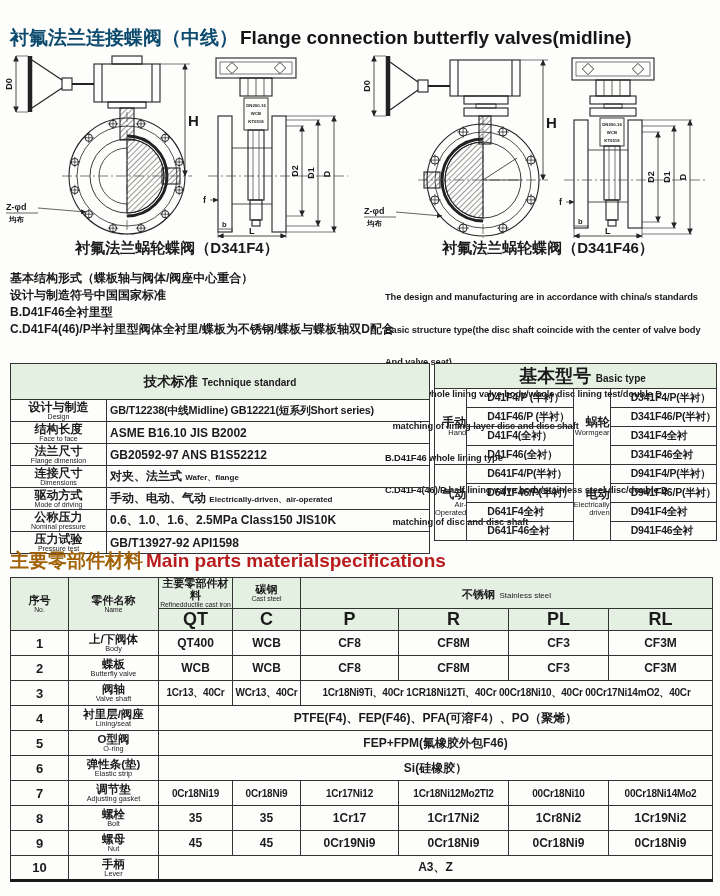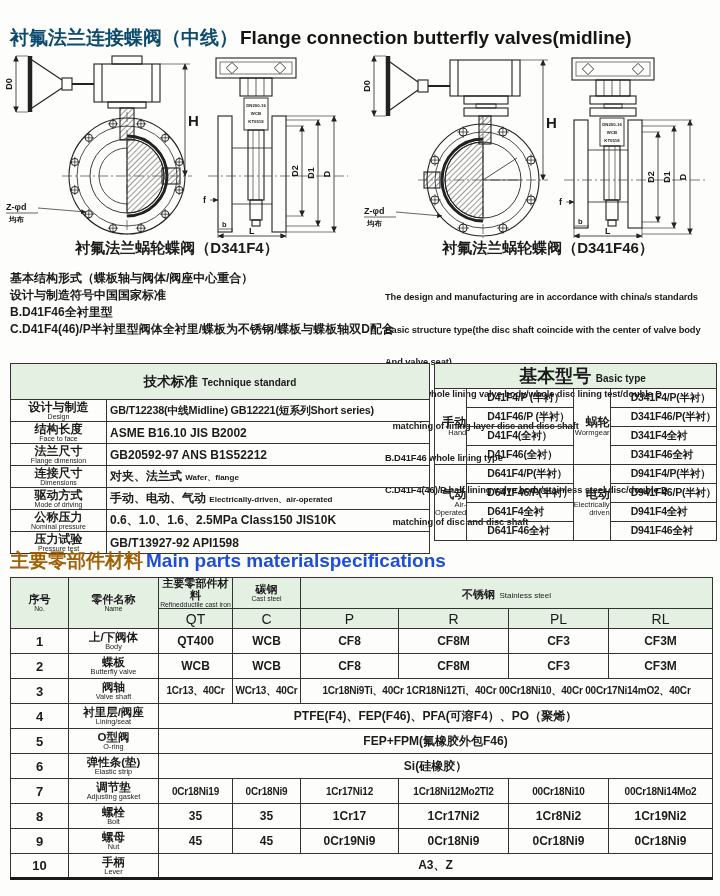--- a/index.html
+++ b/index.html
@@ -44,29 +44,29 @@
   .typet .ttl .t-zh { font-size:18px;margin-left:14px; }
   .typet .ttl .t-en { font-size:10px;margin-top:44px; }
   .typet .drive { width:50px; text-align:right; vertical-align:middle; }
   .typet .d-zh { display:block; font-size:12px; font-weight:bold; line-height:13px; }
   .typet .d-en { display:block; font-size:7.5px; line-height:8px; }
   .typet .model { height:19px; padding-left:20px; font-size:10.5px; font-weight:bold; white-space:nowrap; letter-spacing:-0.2px; }
   .typet .mid { width:44px; }
 
   .sec-title { position:absolute; left:10px; top:548px; font-size:19px; font-weight:bold; white-space:nowrap; }
   .sec-title .zh { color:#a16207; }
-  .sec-title .en { color:#1d4ed8; margin-left:3px; }
+  .sec-title .en { color:#b91c1c; margin-left:3px; }
 
   .mat { position:absolute; left:10px; top:577px; width:702px; border:1.6px solid #2c2c2c; border-bottom:3px solid #1a1a1a; table-layout:fixed; }
   .mat td { text-align:center; vertical-align:middle; }
   .mat .h1 { height:24px; }
   .mat .h-zh { font-size:11px; font-weight:bold; line-height:11.5px; }
   .mat .h-en { font-size:6.8px; line-height:7px; }
   .mat .h-ss-en { font-size:8px; font-weight:normal; }
-  .mat .hcol { height:20px; font-size:14px; font-weight:normal; }
+  .mat .hcol { height:20px; font-size:18px; font-weight:bold; }
   .mat .no { font-size:13px; font-weight:bold; }
   .mat tr.dr { height:25px; }
   .mat .n-zh { font-size:11.5px; font-weight:bold; line-height:12px; }
   .mat .n-en { font-size:7.3px; line-height:7.6px; }
   .mat .val { font-size:12px; font-weight:bold; white-space:nowrap; }
   .mat .val.sm { font-size:10px; letter-spacing:-0.2px; }
 </style>
 </head>
 <body>
 

